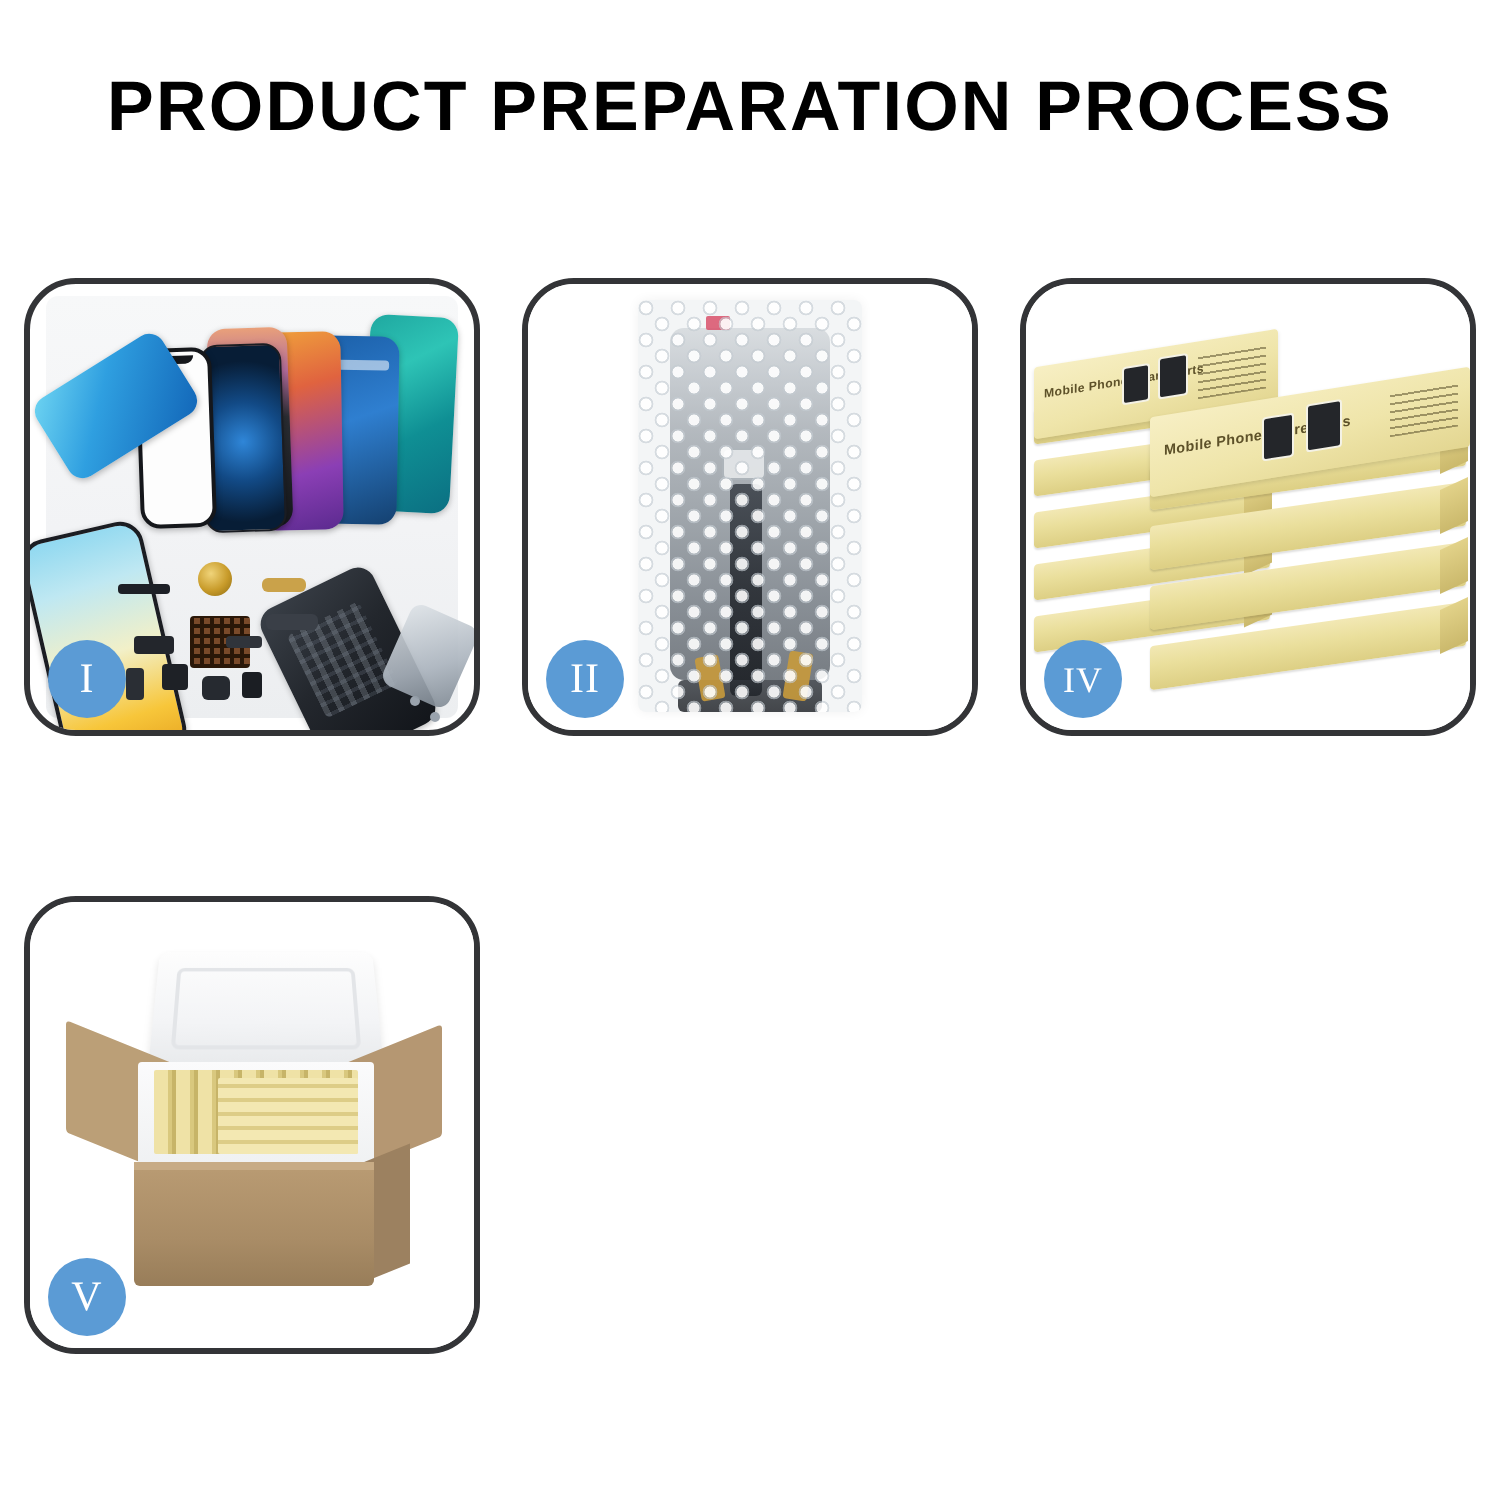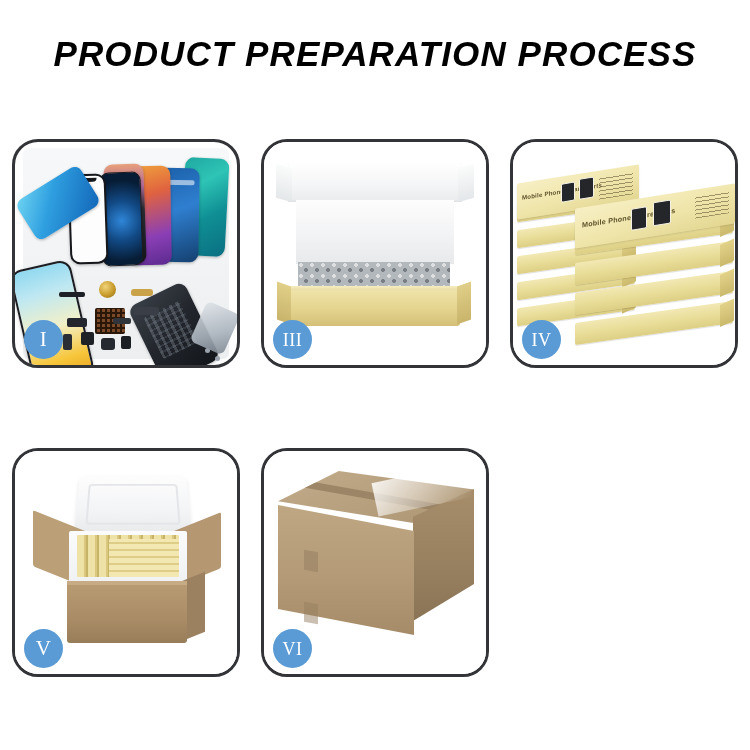--- a/index.html
+++ b/index.html
@@ -23,21 +23,20 @@
     text-align: center;
   }
   .title {
     font-family: "Liberation Sans", sans-serif;
     font-size: 35px;
     font-weight: 700;
     letter-spacing: 1.1px;
     color: #000000;
     line-height: 1.05;
     white-space: nowrap;
-    font-style: italic;
   }
   .subtitle {
     margin-top: 9px;
     font-family: "Liberation Sans", sans-serif;
     font-size: 15.3px;
     font-weight: 400;
     letter-spacing: 0.05px;
     color: #1a1a1a;
     white-space: nowrap;
   }
@@ -475,36 +474,38 @@
         <div class="part flex10"></div>
         <div class="part screw1"></div>
         <div class="part screw2"></div>
         <div class="part tool"></div>
       </div>
       <div class="badge">
         <span>I</span>
       </div>
     </div>
 
-
     <div class="panel">
       <div class="panel-stage">
-        <div class="p3-bg"></div>
-        <div class="box3-wrap">
-          <div class="box3-lid"></div>
-          <div class="box3-foam"></div>
-          <div class="box3-inner"></div>
-          <div class="box3-rim"></div>
-          <div class="box3-front"></div>
+        <div class="p2-bg"></div>
+        <div class="bubble-bag">
+          <div class="lcd-inside"></div>
+          <div class="lcd-chip"></div>
+          <div class="lcd-cable"></div>
+          <div class="lcd-bot"></div>
+          <div class="lcd-gold-l"></div>
+          <div class="lcd-gold-r"></div>
+          <div class="bag-tag"></div>
         </div>
       </div>
-      <div class="badge small-num">
-        <span>III</span>
+      <div class="badge">
+        <span>II</span>
       </div>
     </div>
+
 
     <div class="panel">
       <div class="panel-stage">
         <div class="p4-bg"></div>
         <div class="stack">
           <div class="sbox sb-l5">
               <i class="side"></i>
             </div>
           <div class="sbox sb-l4">
               <i class="side"></i>
@@ -562,32 +563,15 @@
           <div class="c-side"></div>
           <div class="c-rim"></div>
           <div class="c-front"></div>
         </div>
       </div>
       <div class="badge">
         <span>V</span>
       </div>
     </div>
 
-    <div class="panel">
-      <div class="panel-stage">
-        <div class="p6-bg"></div>
-        <div class="ship">
-          <div class="sh-top"></div>
-          <div class="sh-seam"></div>
-          <div class="sh-right"></div>
-          <div class="sh-left"></div>
-          <div class="sh-tape1"></div>
-          <div class="sh-tape2"></div>
-          <div class="sh-gloss"></div>
-        </div>
-      </div>
-      <div class="badge small-num">
-        <span>VI</span>
-      </div>
-    </div>
 
   </div>
 </div>
 
 </body></html>

